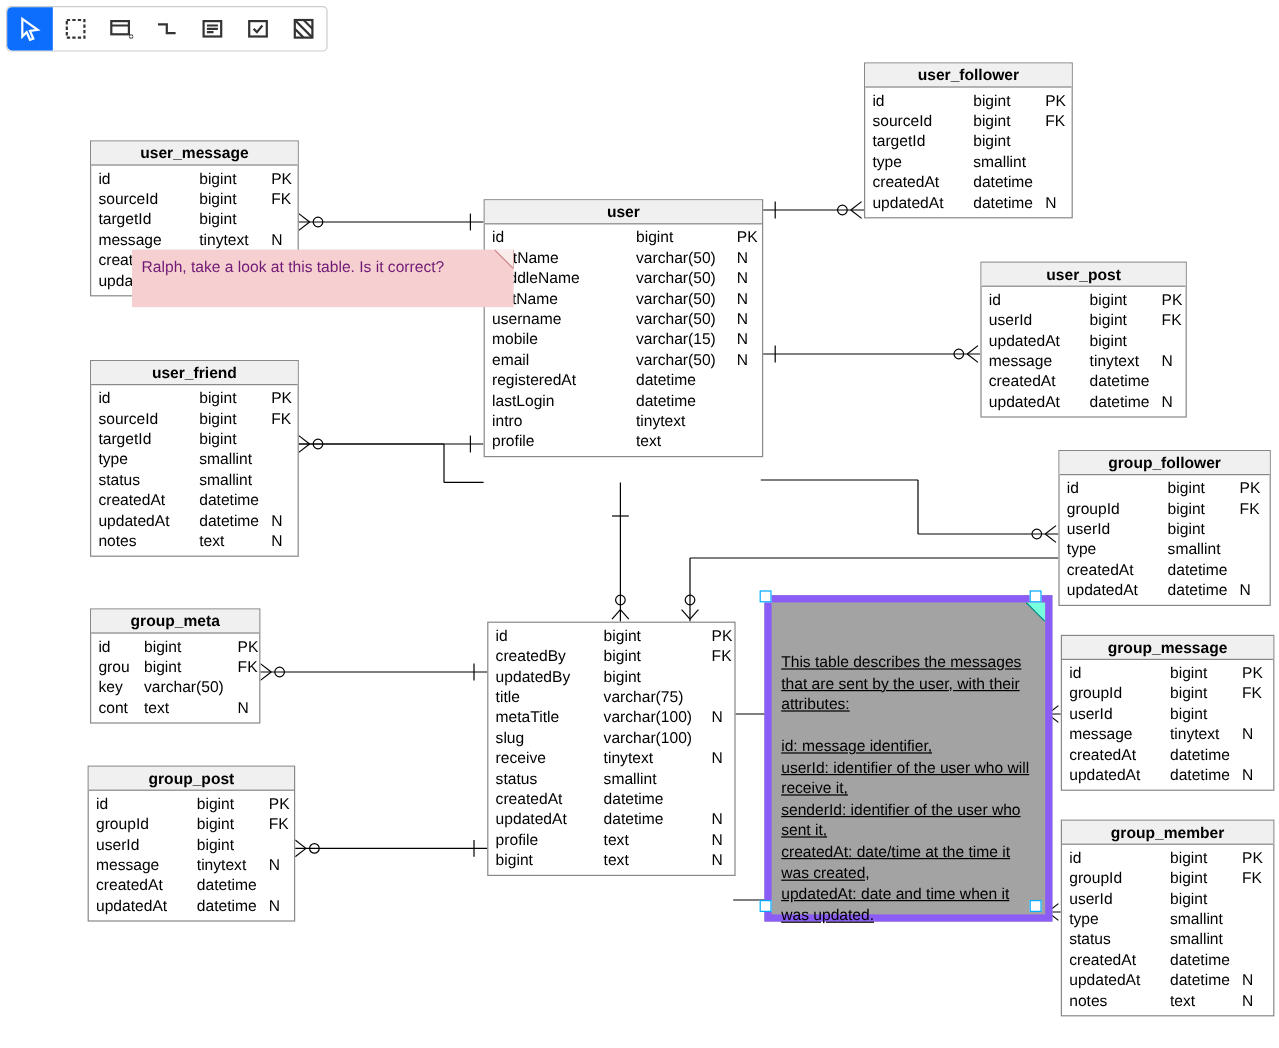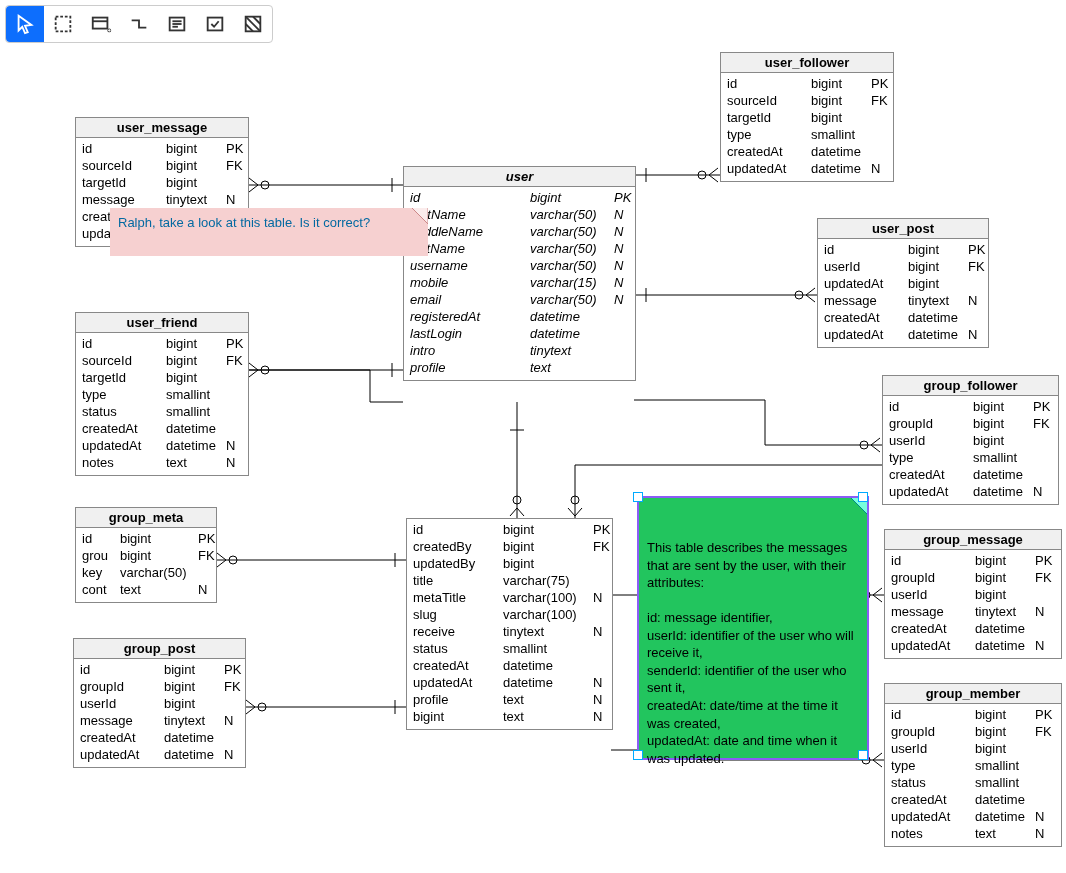--- a/index.html
+++ b/index.html
@@ -74,29 +74,30 @@
   .c-type { flex: 0 0 auto; }
   .c-key  { flex: 0 0 auto; text-align: left; }
   .note {
     position: absolute;
     padding: 6px 8px;
     font-size: 13px;
     line-height: 1.35;
   }
   .note-red {
     background: #f6d0d0;
-    color: #0369a1;
+    color: #701a75;
   }
   .note-yellow {
     background: #fbf6c0;
     border: 1px solid #aaa;
   }
   .note-cyan {
-    background: #22c55e;
-    border: 2px solid #8b5cf6;
+    background: #a3a3a3;
+    border: 6px solid #8b5cf6;
+    text-decoration: underline;
   }
   .note-corner {
     position: absolute;
     right: 0; top: 0;
     width: 16px; height: 16px;
   }
   .sel-handle {
     position: absolute;
     width: 8px; height: 8px;
     background: #fff;
@@ -214,21 +215,21 @@
           <span class="c-key" style="width:20px"></span>
         </div>
         <div class="col-row">
           <span class="c-name" style="width:84px">updatedAt</span>
           <span class="c-type" style="width:60px">datetime</span>
           <span class="c-key" style="width:20px">N</span>
         </div>
       </div>
 </div>
 
-<div class="table" style="left:75px; top:300px; width:172px;margin-top:12px;">
+<div class="table" style="left:75px; top:300px; width:172px;">
   <div class="table-name">user_friend</div>
   <div class="cols">
         <div class="col-row">
           <span class="c-name" style="width:84px">id</span>
           <span class="c-type" style="width:60px">bigint</span>
           <span class="c-key" style="width:20px">PK</span>
         </div>
         <div class="col-row">
           <span class="c-name" style="width:84px">sourceId</span>
           <span class="c-type" style="width:60px">bigint</span>
@@ -260,21 +261,21 @@
           <span class="c-key" style="width:20px">N</span>
         </div>
         <div class="col-row">
           <span class="c-name" style="width:84px">notes</span>
           <span class="c-type" style="width:60px">text</span>
           <span class="c-key" style="width:20px">N</span>
         </div>
       </div>
 </div>
 
-<div class="table" style="left:403px; top:166px; width:231px;font-style:italic;">
+<div class="table" style="left:403px; top:166px; width:231px;">
   <div class="table-name">user</div>
   <div class="cols">
         <div class="col-row">
           <span class="c-name" style="width:120px">id</span>
           <span class="c-type" style="width:84px">bigint</span>
           <span class="c-key" style="width:20px">PK</span>
         </div>
         <div class="col-row">
           <span class="c-name" style="width:120px">firstName</span>
           <span class="c-type" style="width:84px">varchar(50)</span>

